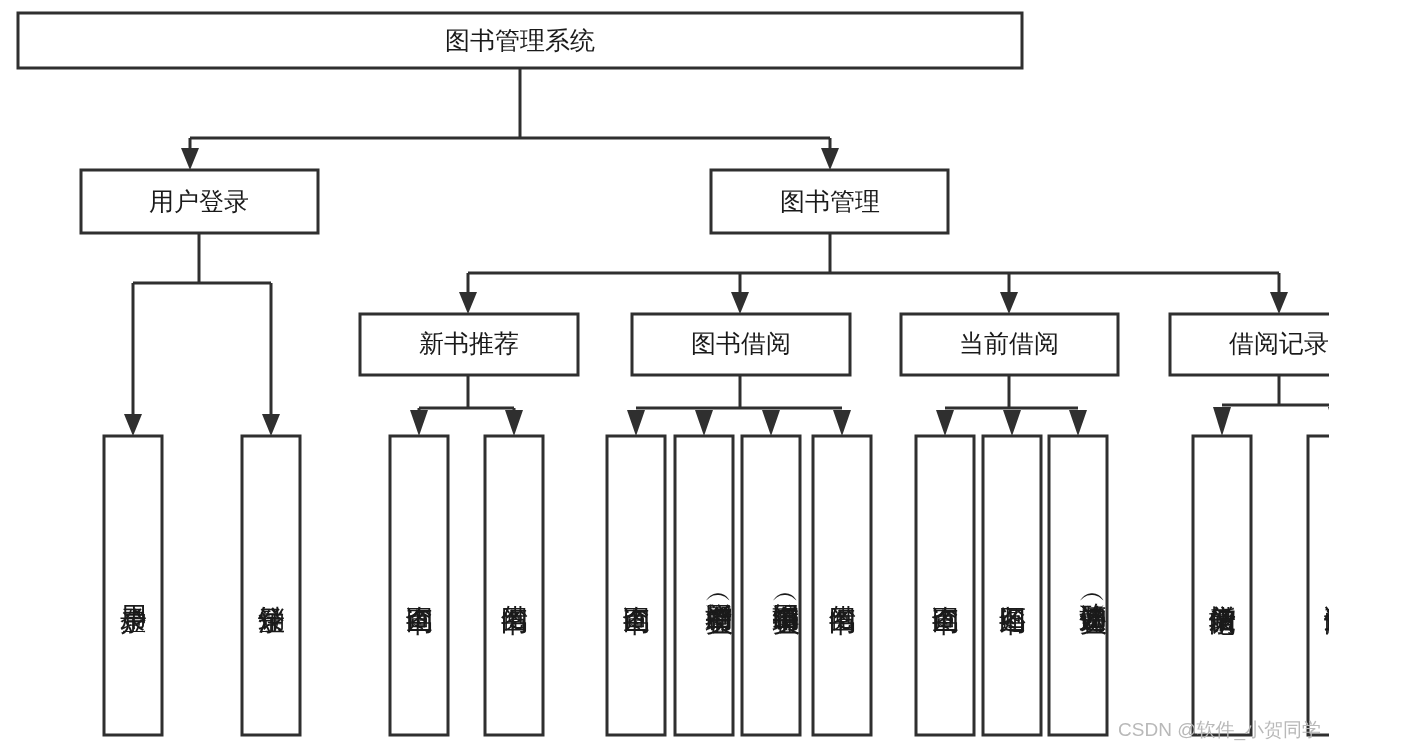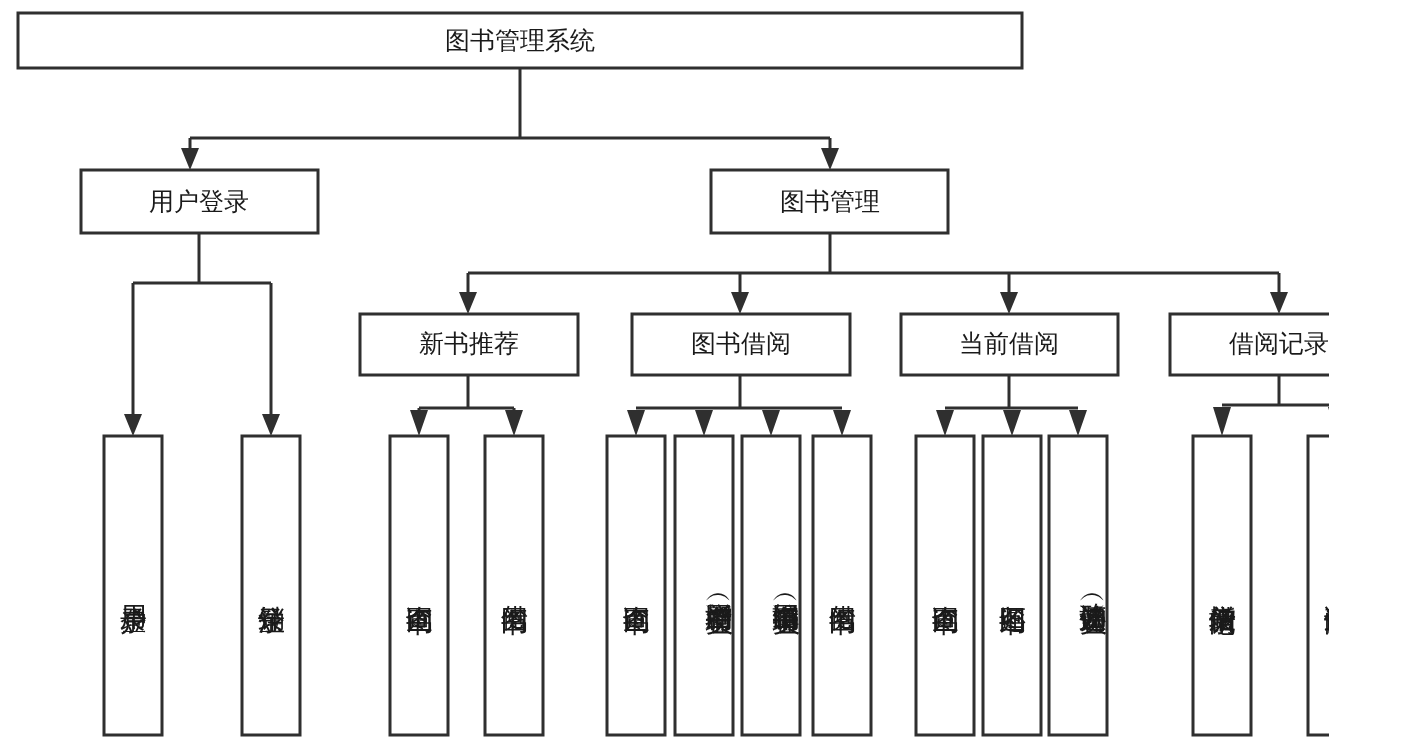--- a/index.html
+++ b/index.html
@@ -200,14 +200,15 @@
   <div class="node-label-v" style="left:742px; top:436px; width:58px; height:299px; align-items:flex-start;">编辑图书（管理员）</div>
   <div class="node-label-v" style="left:813px; top:436px; width:58px; height:299px;">借阅图书</div>
 
   <div class="node-label-v" style="left:916px; top:436px; width:58px; height:299px;">查询图书</div>
   <div class="node-label-v" style="left:983px; top:436px; width:58px; height:299px;">归还图书</div>
   <div class="node-label-v" style="left:1049px; top:436px; width:58px; height:299px; align-items:flex-start;">确认归还（管理员）</div>
 
   <div class="node-label-v" style="left:1193px; top:436px; width:58px; height:299px;">新增借阅记录</div>
   <div class="node-label-v" style="left:1308px; top:436px; width:58px; height:299px;">查询借阅记录</div>
 
+  <div class="watermark">CSDN @软件_小贺同学</div>
 
 </div>
 
 </body></html>

